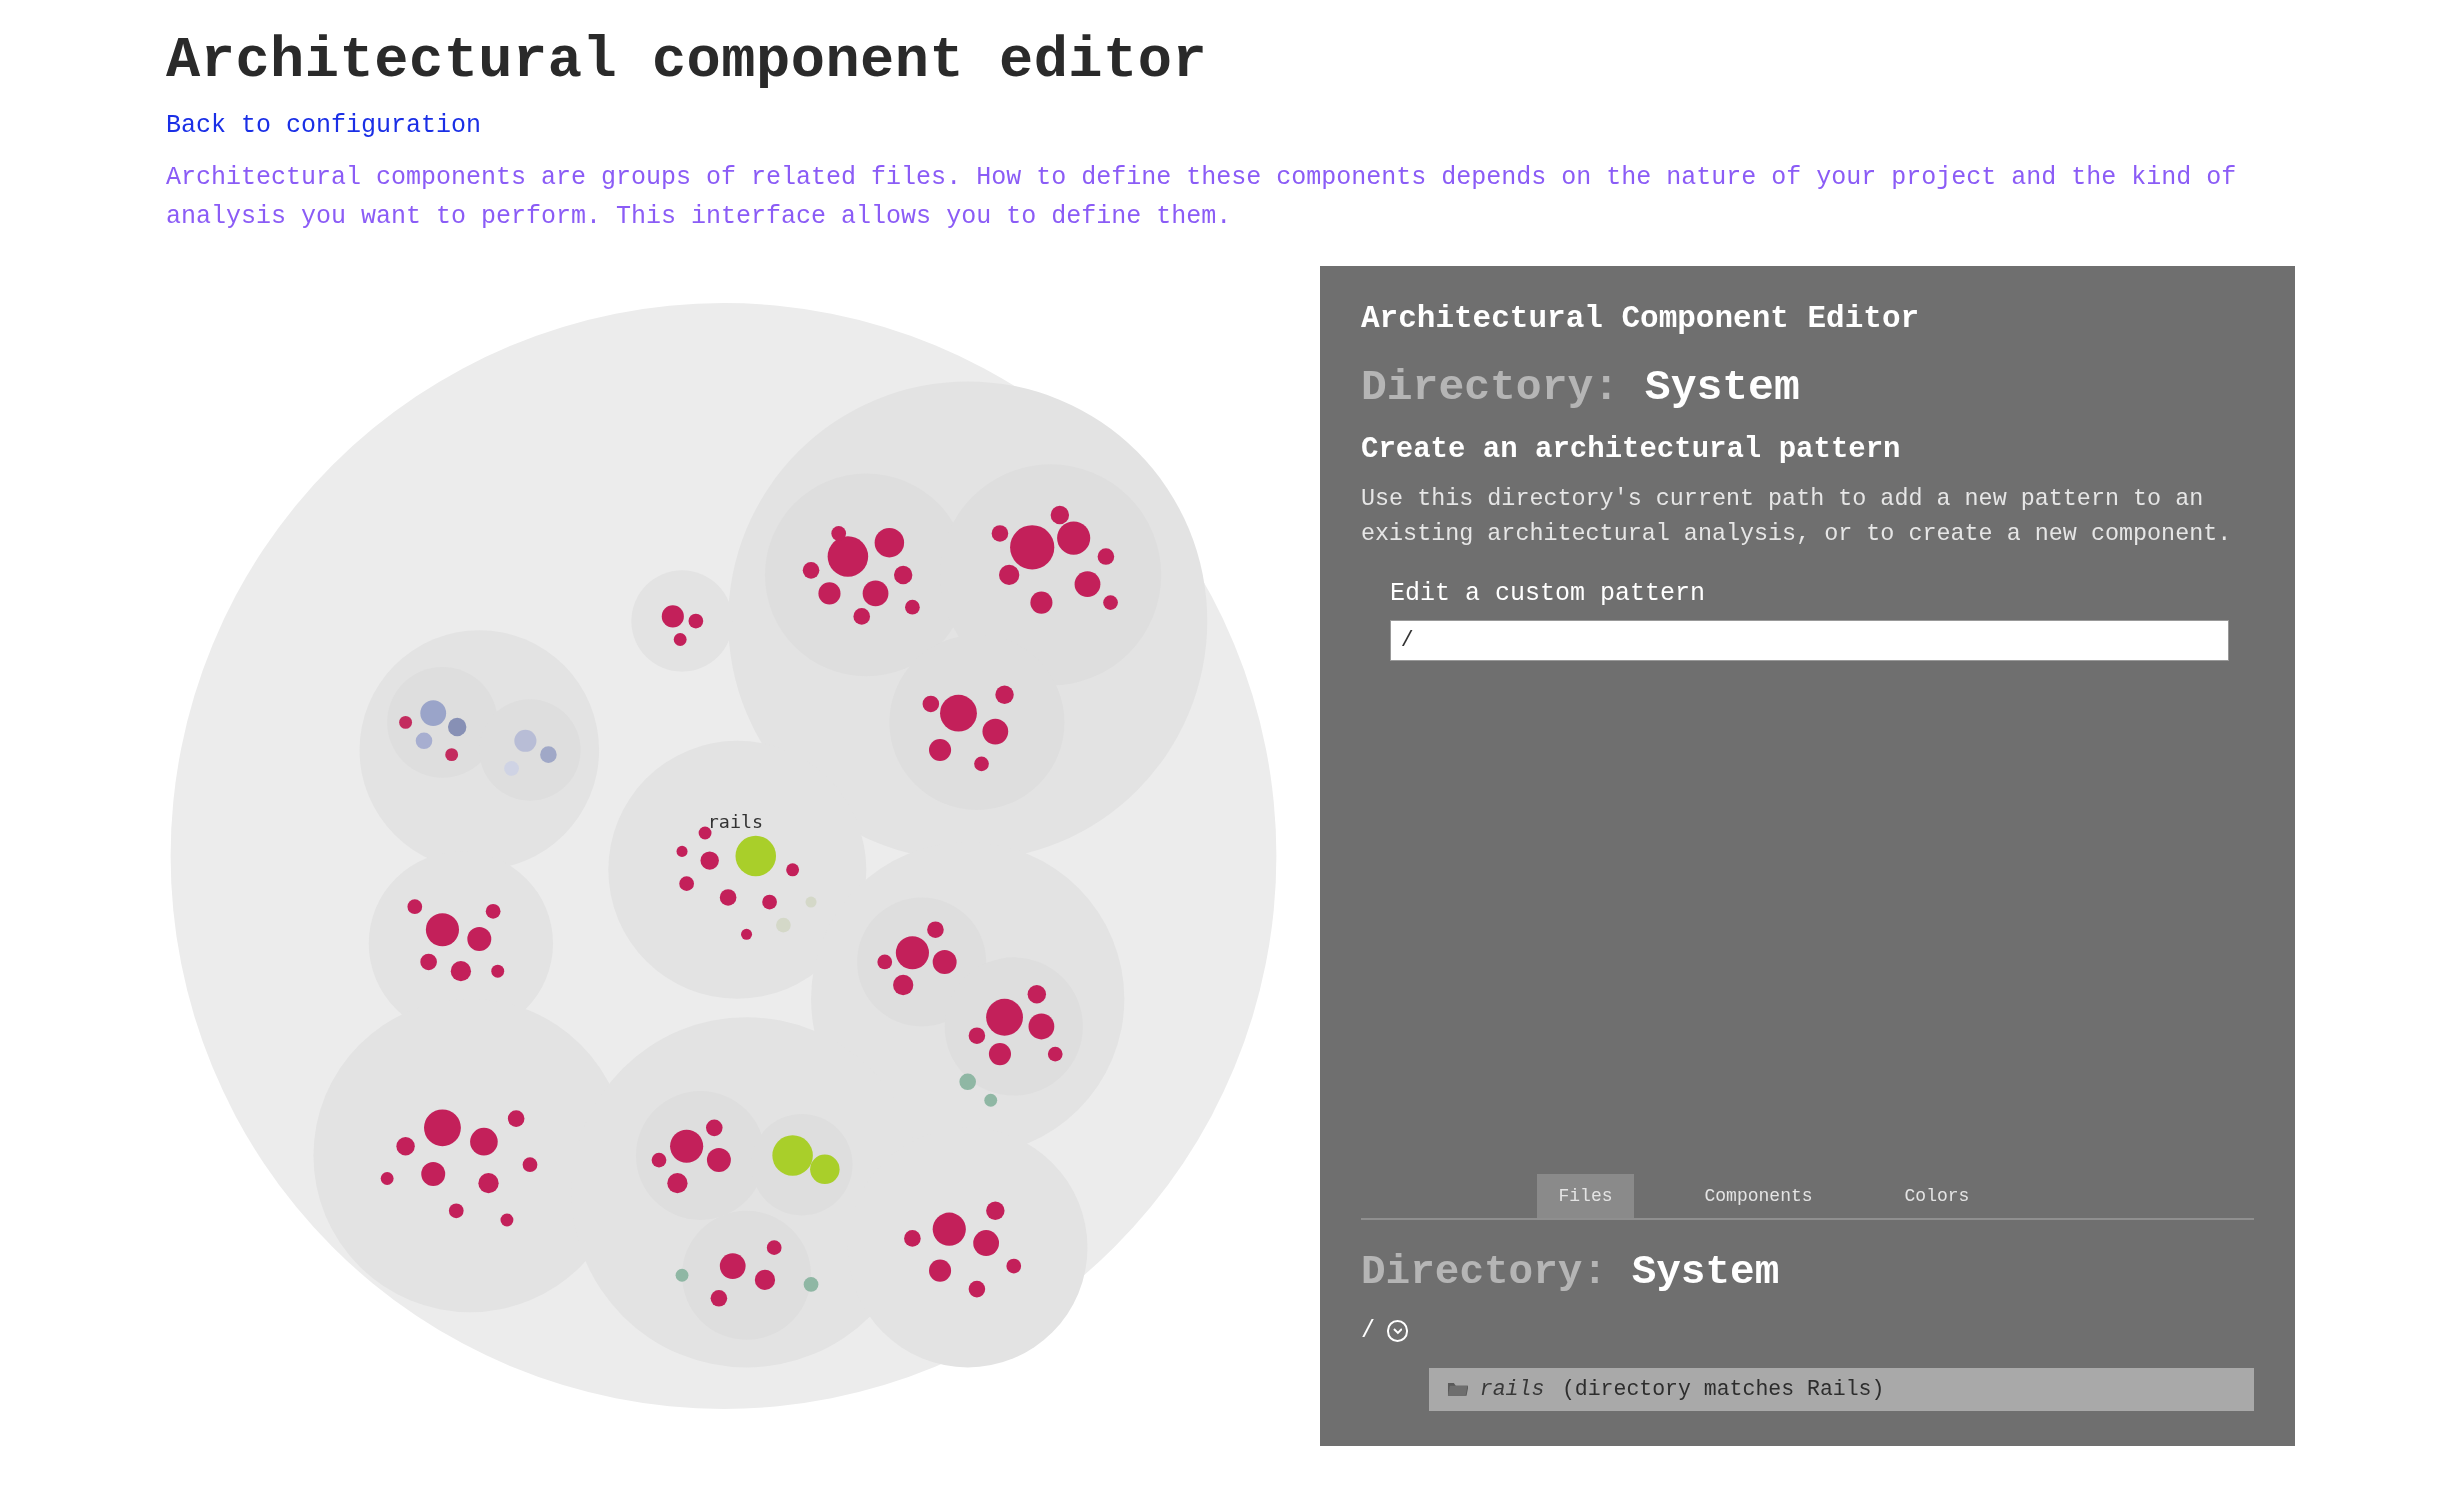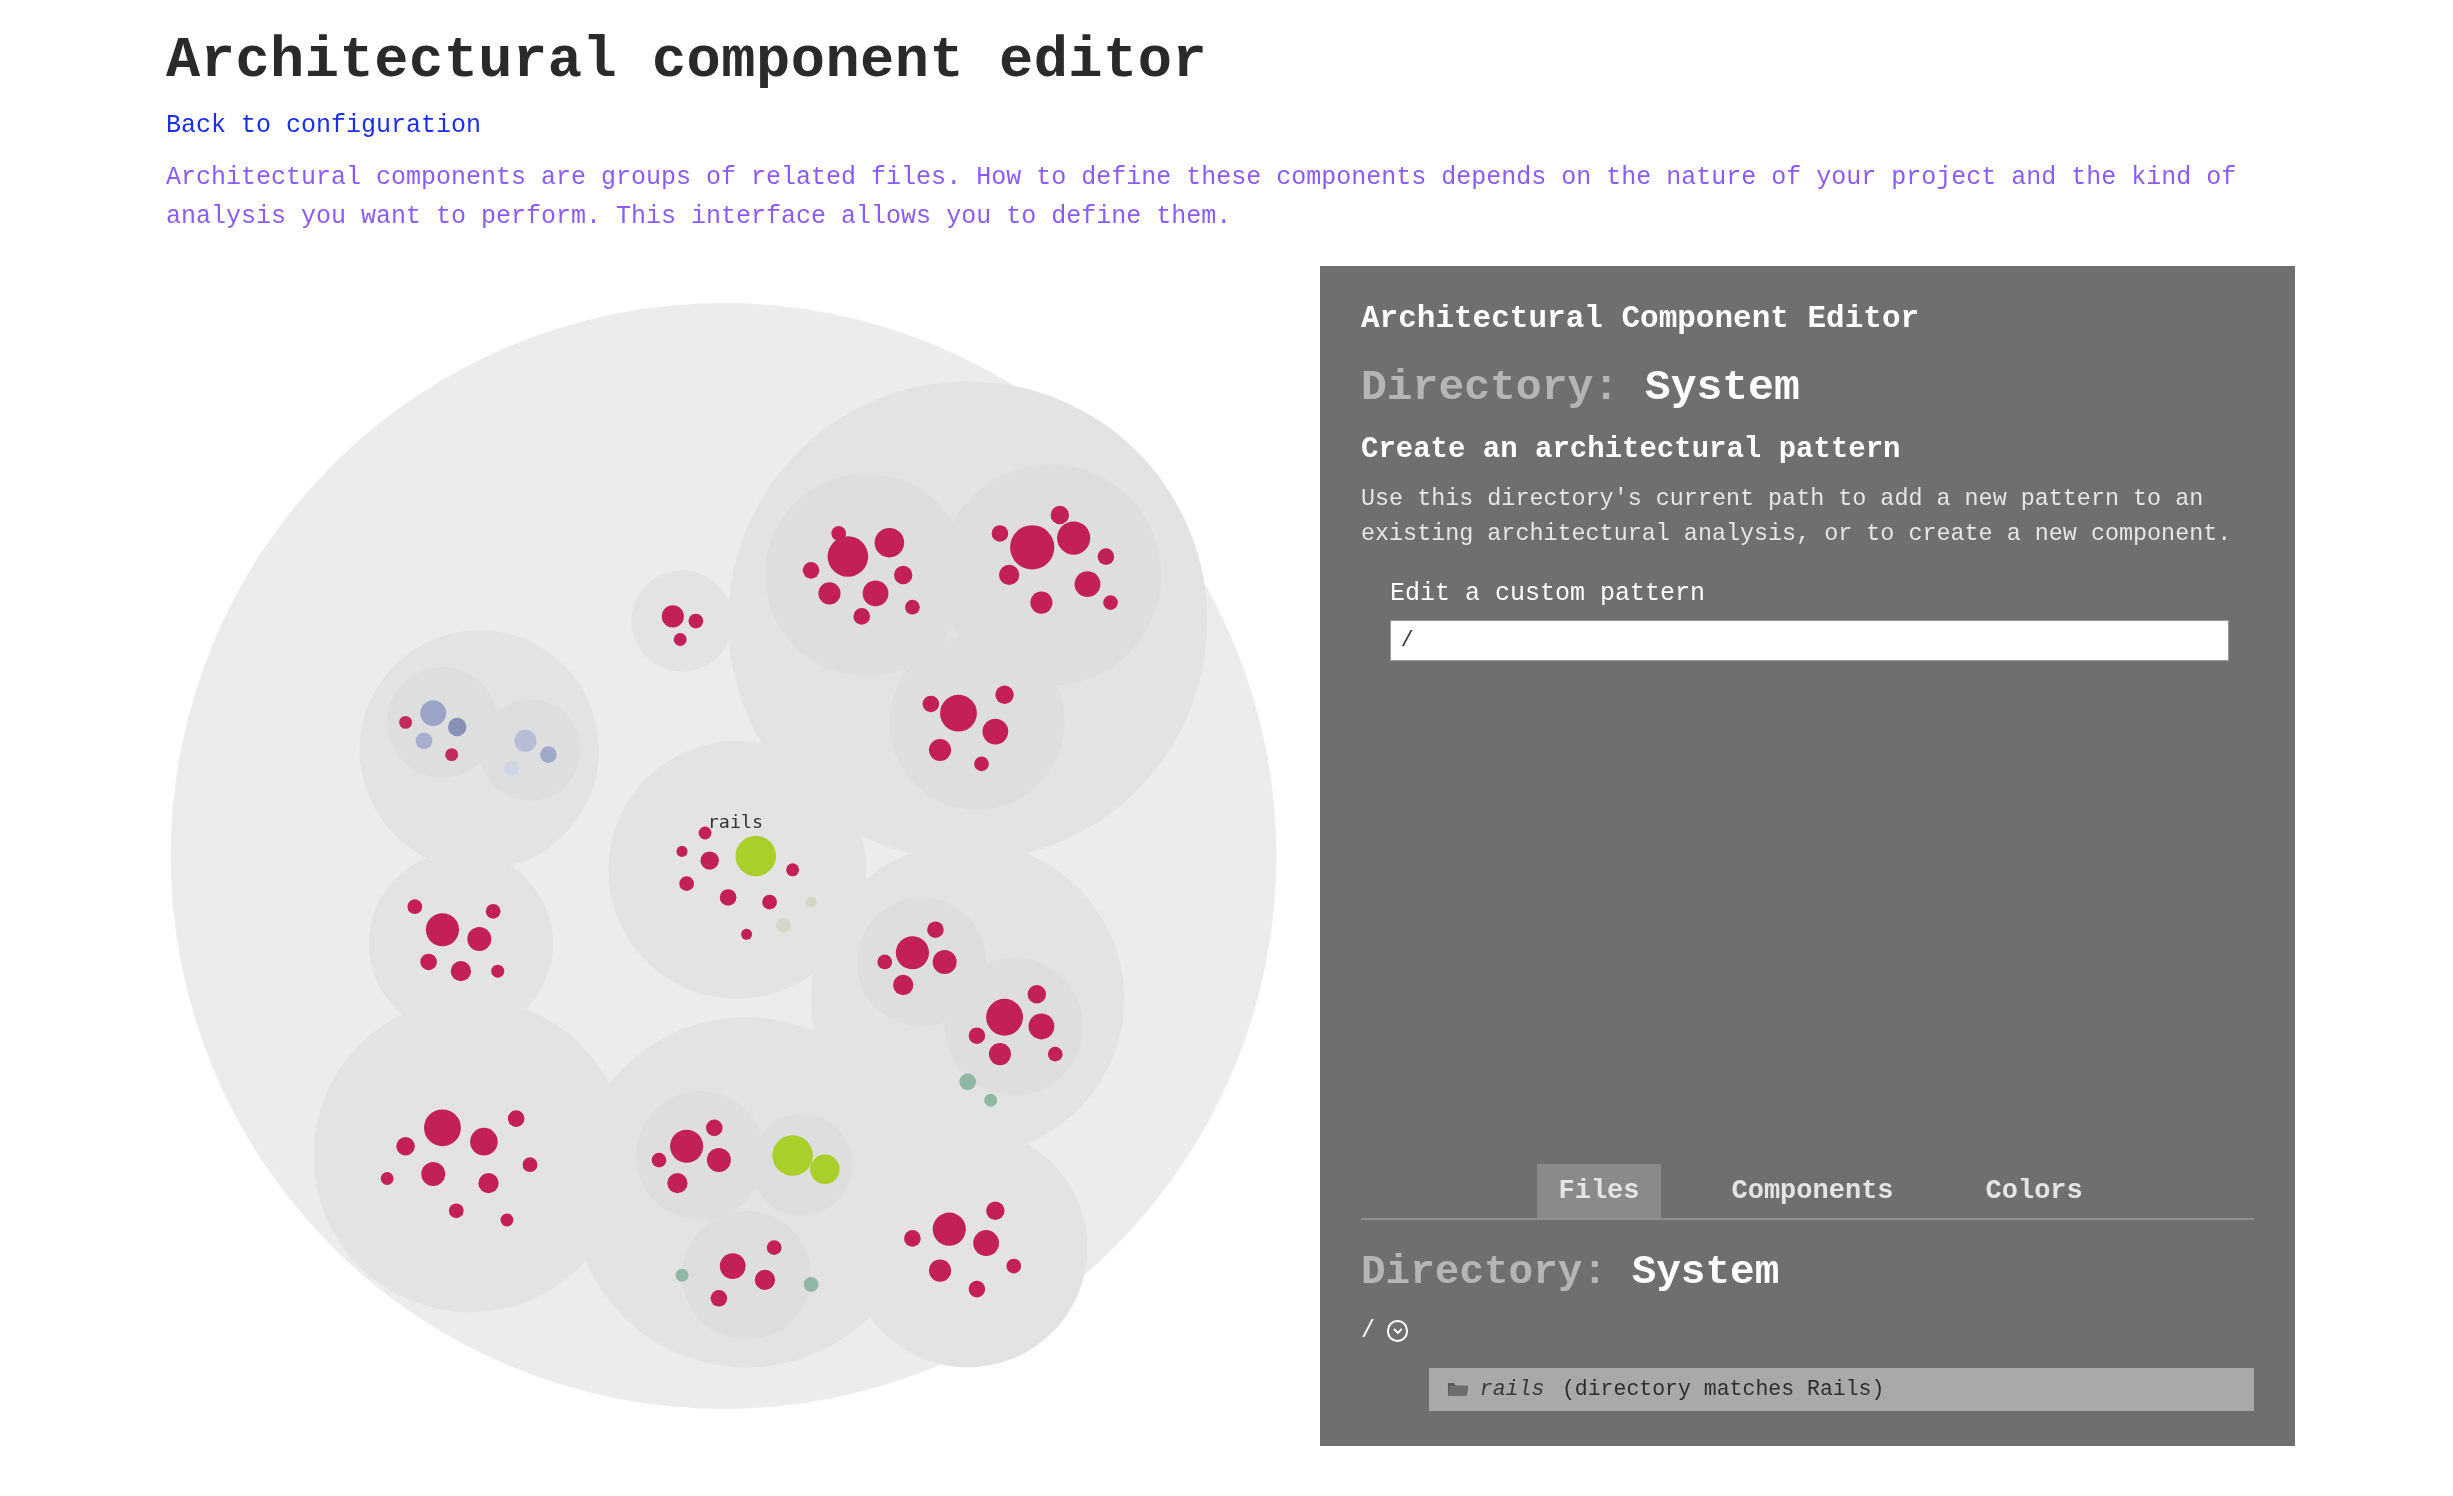--- a/index.html
+++ b/index.html
@@ -111,26 +111,25 @@
   
   .tabs-row {
     display: flex;
     align-items: flex-end;
     gap: 49px;
     padding-left: 176px;
     border-bottom: 2.9px solid #8f8f8f;
     height: 55px;
   }
   .tab {
-    font-size: 27px;
+    font-size: 18px;
     color: #e4e4e4;
     padding: 11.7px 21.5px;
     cursor: pointer;
     position: relative;
-    font-weight: bold;
   }
   .tab.active {
     background: #8a8a8a;
   }
 
   
   .files-section {
     margin-top: 29px;
   }
   .files-section .directory-line {

